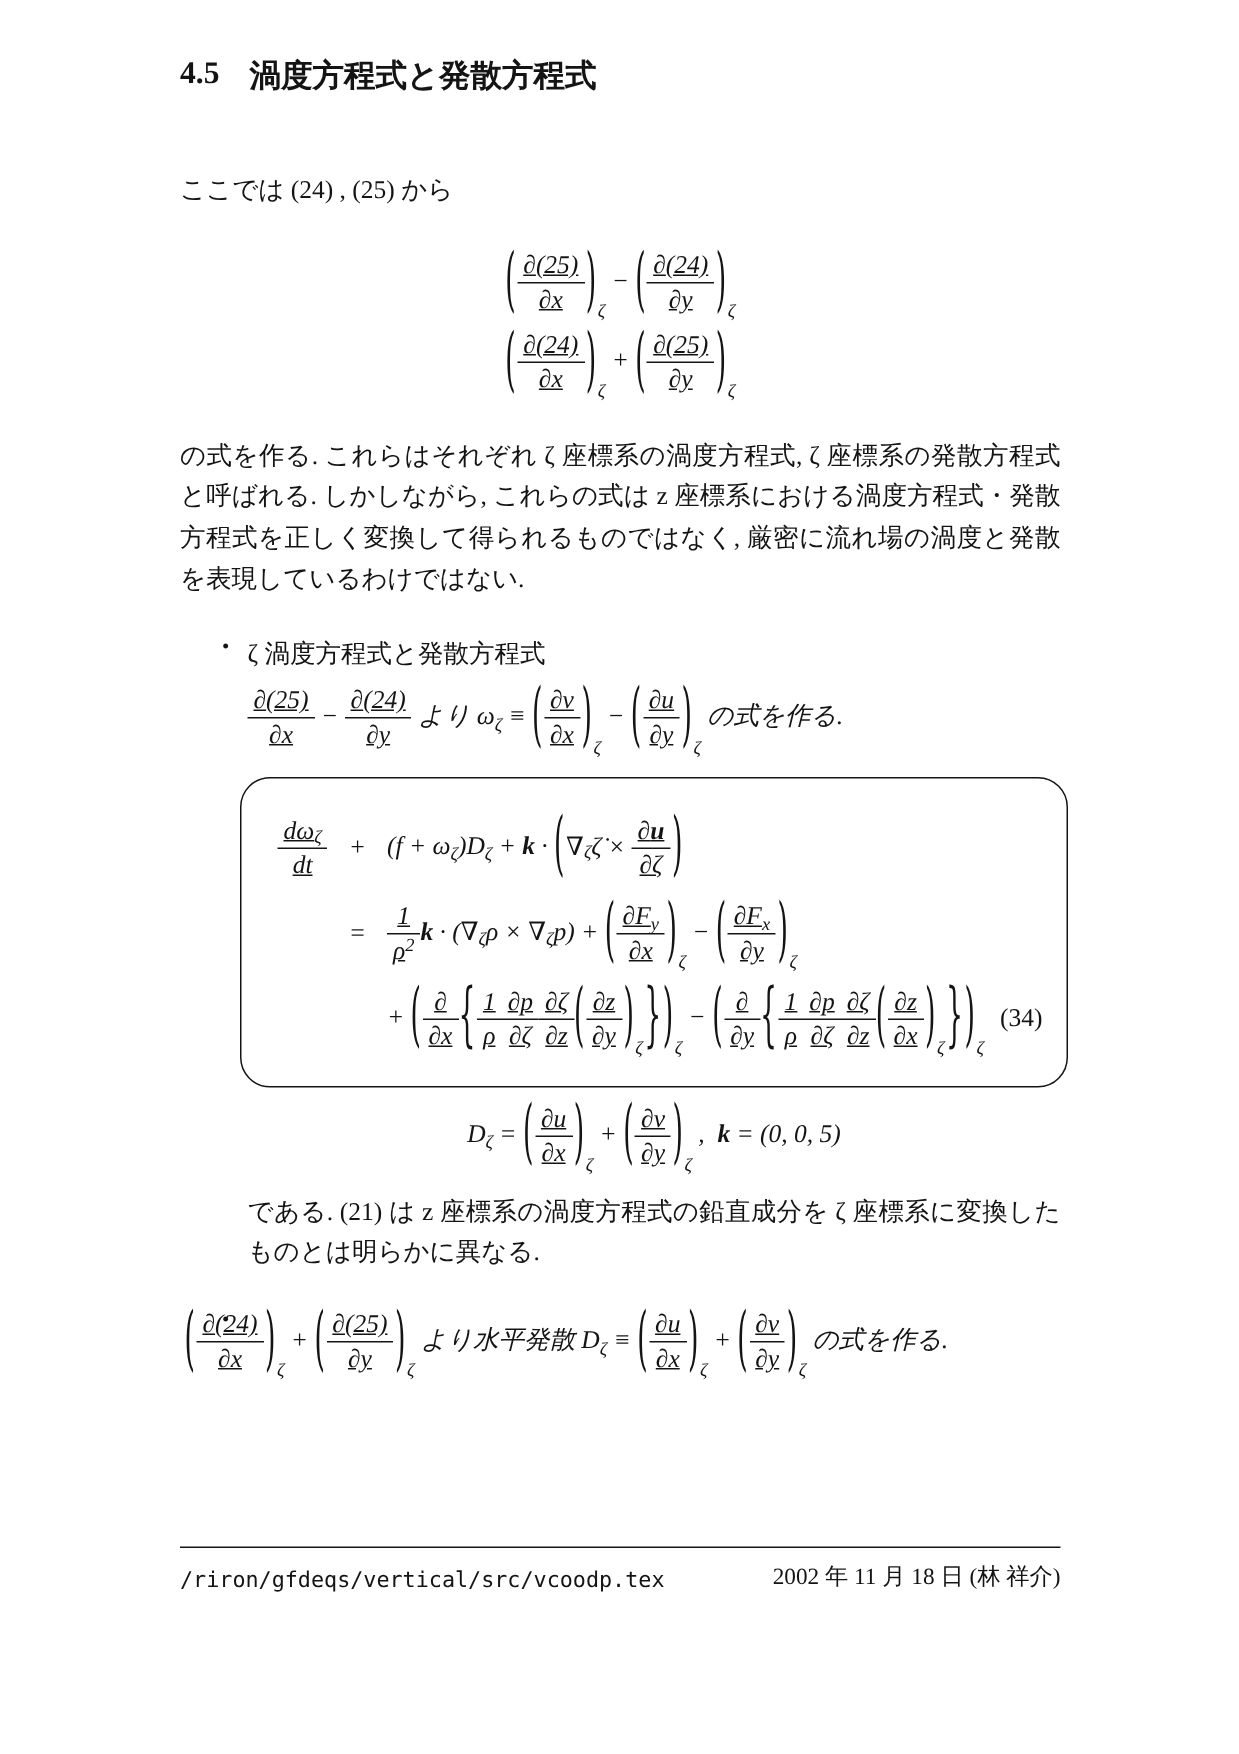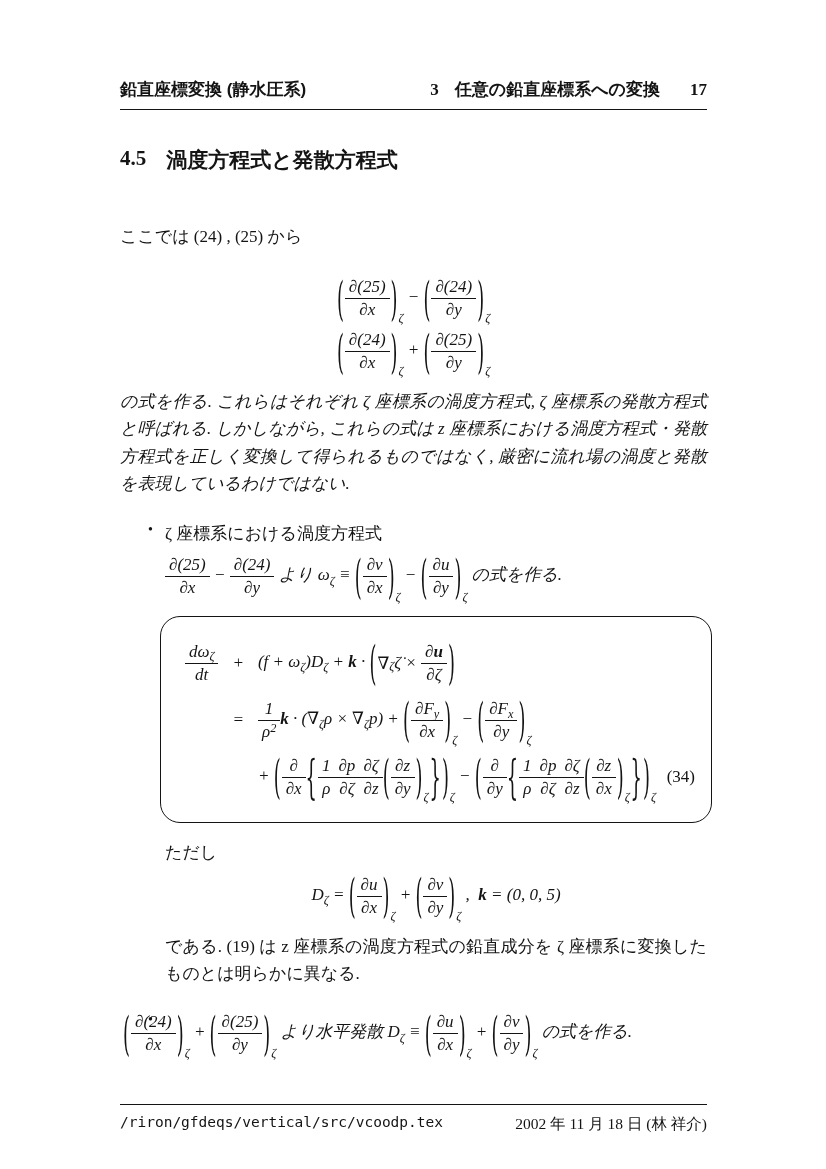--- a/index.html
+++ b/index.html
@@ -25,21 +25,21 @@
   
   .section-heading { margin-top:36px; font-weight:bold; font-size:21px; display:flex; }
   .sh-num { font-family:"Liberation Serif","DejaVu Serif",serif; margin-right:20px; }
   .sh-title { font-family:"Liberation Sans","DejaVu Sans",sans-serif; }
 
   .intro { margin-top:51px; }
 
   .disp { margin-top:28px; text-align:center; }
   .disp .mline { margin:8px 0; }
 
-  .para { margin-top:14px; line-height:1.6; text-align:justify;font-style:italic; }
+  .para { margin-top:26px; line-height:1.6; text-align:justify; }
 
   
   .bullet-item { margin-top:24px; padding-left:45px; position:relative; }
   .bullet-marker { position:absolute; left:28px; top:1px; font-size:14px; }
   .b-title { line-height:1.5; }
   .b-math { margin-top:8px; }
   .b-math.b2 { margin-left:-42px; margin-top:10px; }
 
   
   .eqbox {
@@ -54,57 +54,49 @@
   .eq-rel { text-align:center; }
   .eq-rhs3 { display:flex; align-items:center; }
   .eqnum { margin-left:auto; padding-left:4px; }
 
   .tadashi { margin-top:18px; }
   .d-eq { margin-top:10px; text-align:center; }
   .note { margin-top:14px; line-height:1.6; text-align:justify; }
 
   
   .doc-footer {
-    position:absolute; left:120px; width:587px; top:1104px;
+    position:absolute; left:120px; width:587px; top:1031px;
     border-top:1.5px solid #141414; padding-top:9px;
-    display:flex; justify-content:space-between; font-size:15.5px;
+    display:flex; justify-content:space-between; font-size:15.5px;align-items:flex-end;
   }
   .f-path { font-family:"DejaVu Sans Mono","Liberation Mono",monospace; font-size:14.5px; }
 
   
   .mt, .mr, .mv, .mr * { white-space:pre; }
   .mt { font-style:italic; }
   .mr { font-style:normal; }
   .mv { font-style:italic; font-weight:bold; }
-  .frac { display:inline-block; vertical-align:middle; text-align:center; }
+  .frac { display:inline-block; vertical-align:middle; text-align:center;text-decoration:underline; }
   .frac > .num, .frac > .den { display:block; padding:1px 4px; line-height:1.18; }
   .frac > .den { border-top:1.3px solid #141414; }
   .fgroup { display:inline-flex; align-items:center; vertical-align:middle; }
   .finner { display:inline-flex; align-items:center; padding:0 1px; }
   .fence { display:inline-block; line-height:1; font-style:normal; transform-origin:50% 50%;
            font-family:"DejaVu Serif","Liberation Serif",serif; font-size:1.05em; }
   .fsub { align-self:flex-end; font-size:0.72em; font-style:italic;
           transform:translateY(30%); margin-left:1px; }
   .msub { display:inline-block; position:relative; top:0.32em; font-size:0.72em; font-style:italic; }
   .msup { display:inline-block; position:relative; top:-0.38em; font-size:0.72em; }
 </style>
 </head>
 <body>
 
 <div class="page">
   <div class="content">
 
-    <div class="doc-header">
-      <span class="h-left">鉛直座標変換 (静水圧系)</span>
-      <span class="h-right">
-        <span class="h-secnum">3</span>
-        <span class="h-secname">任意の鉛直座標系への変換</span>
-        <span class="h-pageno">17</span>
-      </span>
-    </div>
 
     <div class="section-heading">
       <span class="sh-num">4.5</span>
       <span class="sh-title">渦度方程式と発散方程式</span>
     </div>
 
     <p class="intro">ここでは (24) , (25) から</p>
 
     <div class="disp">
       <div class="mline"><span class="fgroup">
@@ -148,21 +140,21 @@
             </span>
             <span class="fence" style="transform: scaleY(2.628);">)</span>
             <span class="fsub"><span class="mt">ζ</span></span>
           </span></div>
     </div>
 
     <p class="para">の式を作る. これらはそれぞれ ζ 座標系の渦度方程式, ζ 座標系の発散方程式と呼ばれる. しかしながら, これらの式は z 座標系における渦度方程式・発散方程式を正しく変換して得られるものではなく, 厳密に流れ場の渦度と発散を表現しているわけではない.</p>
 
     <div class="bullet-item">
       <span class="bullet-marker">•</span>
-      <div class="b-title">ζ 座標系における渦度方程式</div>
+      <div class="b-title">ζ 渦度方程式と発散方程式</div>
       <div class="b-math"><span class="frac"><span class="num"><span class="mt">∂</span><span class="mr"><span class="mt">(25)</span></span></span><span class="den"><span class="mt">∂x</span></span></span><span class="mt"> − </span><span class="frac"><span class="num"><span class="mt">∂</span><span class="mr"><span class="mt">(24)</span></span></span><span class="den"><span class="mt">∂y</span></span></span><span class="mr"><span class="mt"> より </span></span><span class="mt">ω</span><span class="msub"><span class="mt">ζ</span></span><span class="mt"> ≡ </span><span class="fgroup">
             <span class="fence" style="transform: scaleY(2.628);">(</span>
             <span class="finner">
               <span class="frac">
                 <span class="num"><span class="mt">∂v</span></span>
                 <span class="den"><span class="mt">∂x</span></span>
               </span>
             </span>
             <span class="fence" style="transform: scaleY(2.628);">)</span>
             <span class="fsub"><span class="mt">ζ</span></span>
@@ -300,21 +292,20 @@
                     </span>
                   </span>
                   <span class="fence" style="transform: scaleY(2.628);">)</span>
                   <span class="fsub"><span class="mt">ζ</span></span>
                 </span></span>
             <span class="eqnum">(34)</span>
           </div>
         </div>
       </div>
 
-      <p class="tadashi">ただし</p>
       <div class="d-eq"><span class="mt">D</span><span class="msub"><span class="mt">ζ</span></span><span class="mt"> = </span><span class="fgroup">
             <span class="fence" style="transform: scaleY(2.628);">(</span>
             <span class="finner">
               <span class="frac">
                 <span class="num"><span class="mt">∂u</span></span>
                 <span class="den"><span class="mt">∂x</span></span>
               </span>
             </span>
             <span class="fence" style="transform: scaleY(2.628);">)</span>
             <span class="fsub"><span class="mt">ζ</span></span>
@@ -322,21 +313,21 @@
             <span class="fence" style="transform: scaleY(2.628);">(</span>
             <span class="finner">
               <span class="frac">
                 <span class="num"><span class="mt">∂v</span></span>
                 <span class="den"><span class="mt">∂y</span></span>
               </span>
             </span>
             <span class="fence" style="transform: scaleY(2.628);">)</span>
             <span class="fsub"><span class="mt">ζ</span></span>
           </span><span class="mr"><span class="mt"> ,  </span></span><span class="mv"><span class="mt">k</span></span><span class="mr"><span class="mt"> = (0, 0, 5)</span></span></div>
-      <p class="note">である. (19) は z 座標系の渦度方程式の鉛直成分を ζ 座標系に変換したものとは明らかに異なる.</p>
+      <p class="note">である. (21) は z 座標系の渦度方程式の鉛直成分を ζ 座標系に変換したものとは明らかに異なる.</p>
     </div>
 
     <div class="bullet-item">
       <span class="bullet-marker">•</span>
       <div class="b-math b2"><span class="fgroup">
             <span class="fence" style="transform: scaleY(2.628);">(</span>
             <span class="finner">
               <span class="frac">
                 <span class="num"><span class="mt">∂</span><span class="mr"><span class="mt">(24)</span></span></span>
                 <span class="den"><span class="mt">∂x</span></span>

